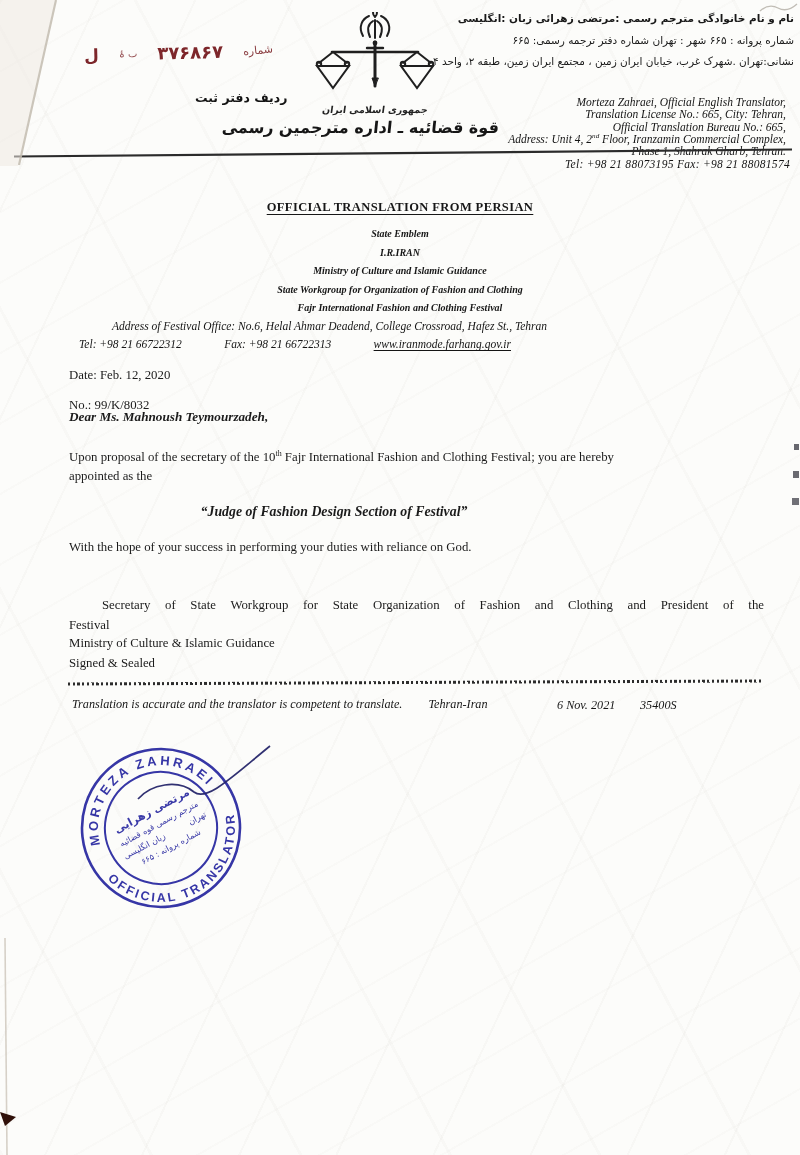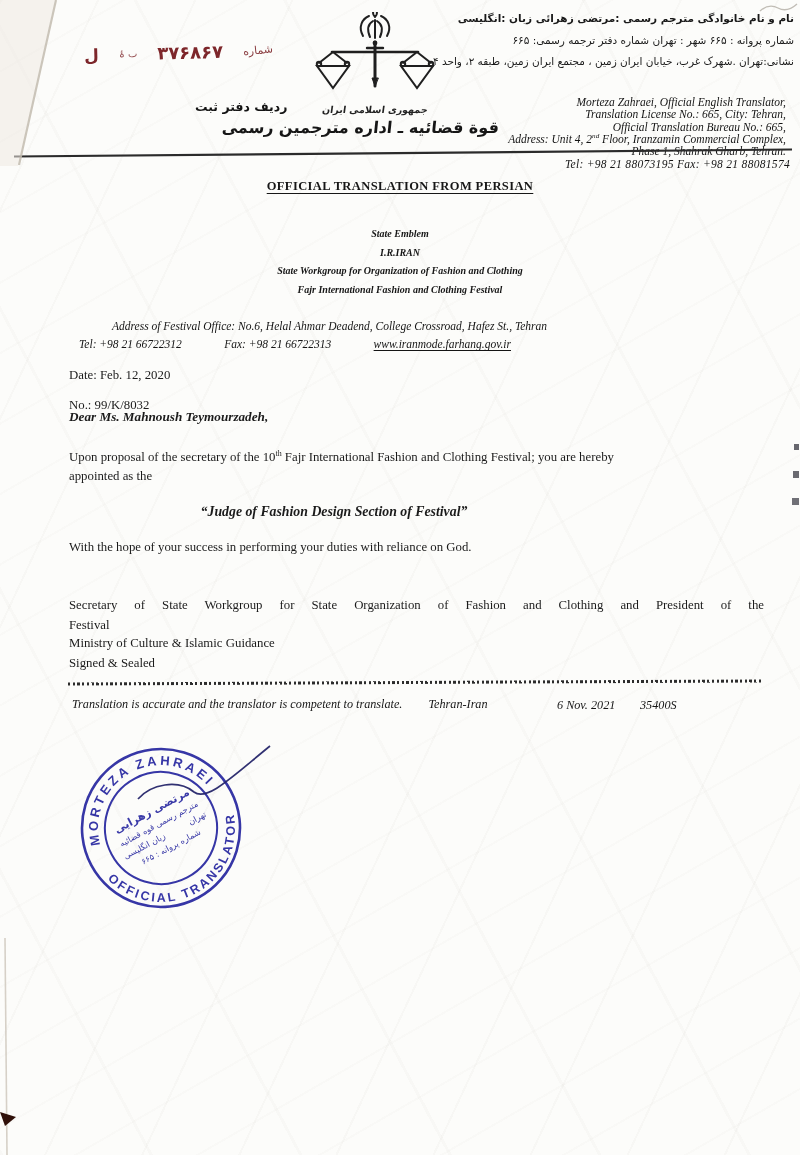--- a/index.html
+++ b/index.html
@@ -19,21 +19,21 @@
   
   .reg{
     left:84px;top:42px;display:flex;align-items:center;gap:20px;
     color:#7d262a;font-family:"DejaVu Sans",sans-serif;transform:rotate(-1.5deg);
   }
   .reg .lam{font-size:17px;font-weight:bold;}
   .reg .marks{font-size:10px;opacity:.8;letter-spacing:4px;}
   .reg .digits{font-size:18px;font-weight:bold;letter-spacing:4px;}
   .reg .lbl{font-size:11px;transform:rotate(-4deg);opacity:.9;}
   .regrow{
-    left:195px;top:99px;font-family:"DejaVu Sans",sans-serif;
+    left:195px;top:90px;font-family:"DejaVu Sans",sans-serif;
     font-size:12.5px;font-weight:bold;color:#141414;
   }
   .emblem-art{left:300px;top:12px;width:150px;text-align:center;}
   .emblem-country{
     left:300px;top:104px;width:150px;text-align:center;
     font-family:"DejaVu Sans",sans-serif;font-size:9.5px;font-weight:bold;color:#222;
     transform:skewX(-8deg);
   }
   .emblem-org{
     left:222px;top:118px;width:250px;text-align:center;white-space:nowrap;
@@ -49,21 +49,21 @@
   .en-info{
     right:14px;top:96px;width:400px;text-align:right;
     font-style:italic;font-size:11.5px;line-height:12.3px;color:#141414;
   }
   .rule-tel{
     right:10px;top:158px;font-style:italic;font-size:11.5px;color:#141414;letter-spacing:.3px;
   }
   sup{font-size:62%;vertical-align:super;line-height:0;}
   
   .doc-title{
-    left:0;top:179px;width:800px;text-align:center;
+    left:0;top:200px;width:800px;text-align:center;
     font-weight:bold;font-size:12.5px;letter-spacing:.4px;
     text-decoration:underline;text-underline-offset:3px;color:#171717;
   }
   .letterhead{
     left:0;top:225px;width:800px;text-align:center;
     font-weight:bold;font-style:italic;font-size:10px;line-height:18.5px;color:#161616;
   }
   .lh-address{
     left:112px;top:320px;white-space:nowrap;font-style:italic;font-size:11.5px;color:#141414;
   }
@@ -77,21 +77,21 @@
   .body>div{position:absolute;left:0;width:100%;}
   .b-date{top:0;}
   .b-no{top:30px;}
   .b-sal{top:41px;font-weight:bold;font-style:italic;font-size:13.2px;}
   .b-para1{top:80px;line-height:19px;}
   .b-para1 span{display:block;}
   .b-appoint{top:136px;width:530px !important;text-align:center;
     font-weight:bold;font-style:italic;font-size:13.8px;}
   .b-close{top:172px;}
   .b-secr{top:228px;line-height:19.5px;}
-  .b-secr .j{display:block;text-align:justify;text-align-last:justify;}
+  .b-secr .j{display:block;text-align:justify;text-align-last:justify;margin-left:33px;}
   .b-secr .l2{display:block;}
   .b-ministry{top:268px;}
   .b-signed{top:288px;}
   .dotline{
     left:68px;top:681px;width:694px;height:2.6px;transform:rotate(-.25deg);
     background:repeating-linear-gradient(90deg,#2c2c2c 0 2.3px,transparent 2.3px 4.7px);
   }
   .certify{
     left:72px;top:697px;width:660px;height:20px;font-style:italic;font-size:12.2px;color:#161616;
   }
@@ -179,20 +179,21 @@
   <svg class="abs" style="left:0;top:0;" width="800" height="170">
     <line x1="14" y1="156.5" x2="792" y2="149.5" stroke="#2b2b2b" stroke-width="2.2"></line>
   </svg>
   <div class="abs rule-tel">Tel: +98 21 88073195   Fax: +98 21 88081574</div>
 
   <div class="abs doc-title">OFFICIAL TRANSLATION FROM PERSIAN</div>
 
   <div class="abs letterhead">
     <div>State Emblem</div>
     <div>I.R.IRAN</div>
+    <div>Ministry of Culture and Islamic Guidance</div>
     <div>State Workgroup for Organization of Fashion and Clothing</div>
     <div>Fajr International Fashion and Clothing Festival</div>
   </div>
   <div class="abs lh-address">Address of Festival Office: No.6, Helal Ahmar Deadend, College Crossroad, Hafez St., Tehran</div>
   <div class="abs lh-contact">
     <span>Tel: +98 21 66722312</span>
     <span>Fax: +98 21 66722313</span>
     <span class="web">www.iranmode.farhang.gov.ir</span>
   </div>
 

